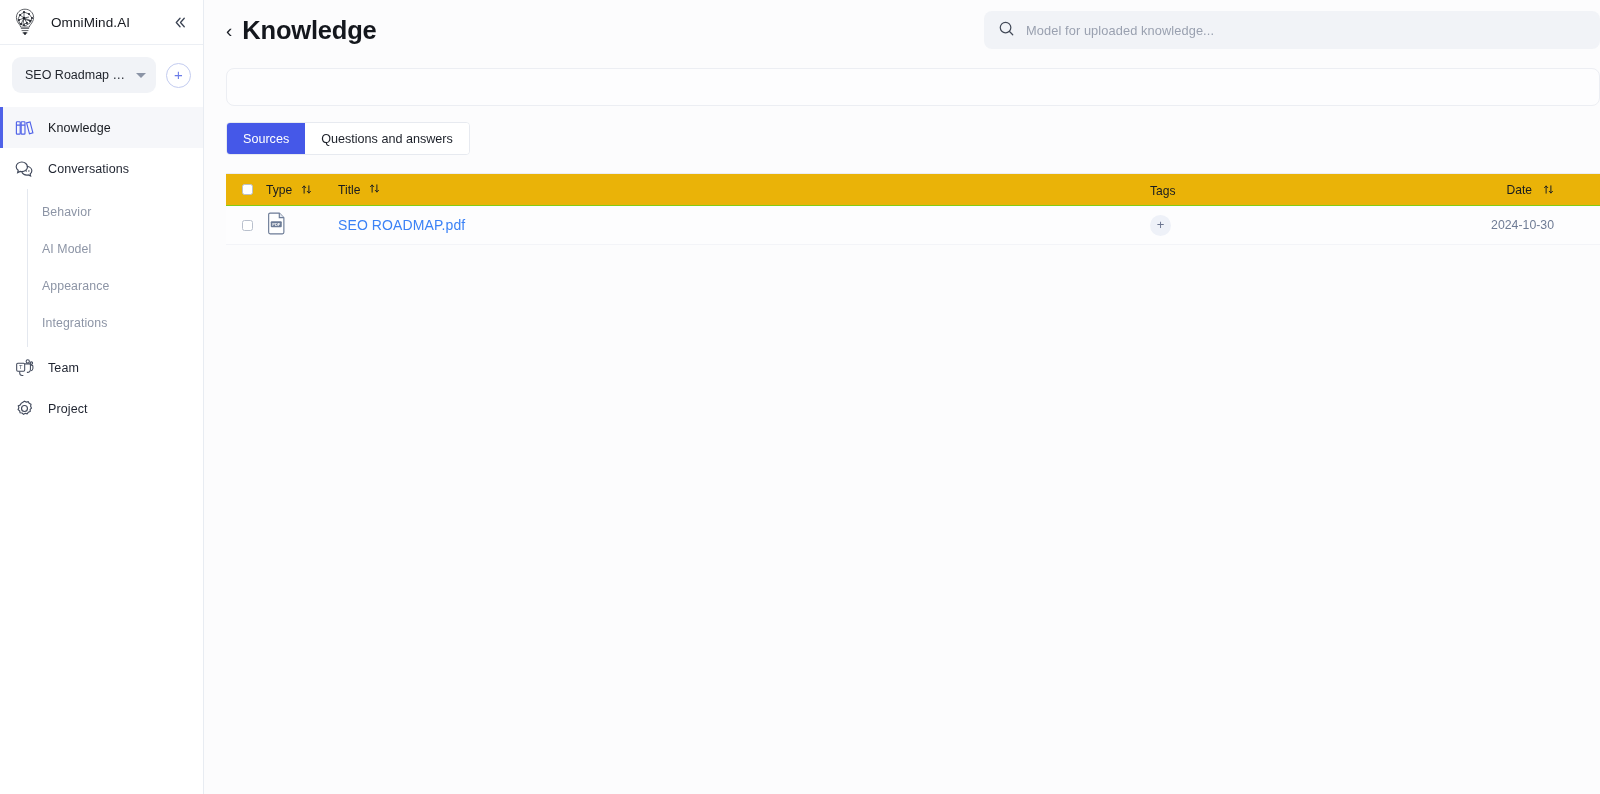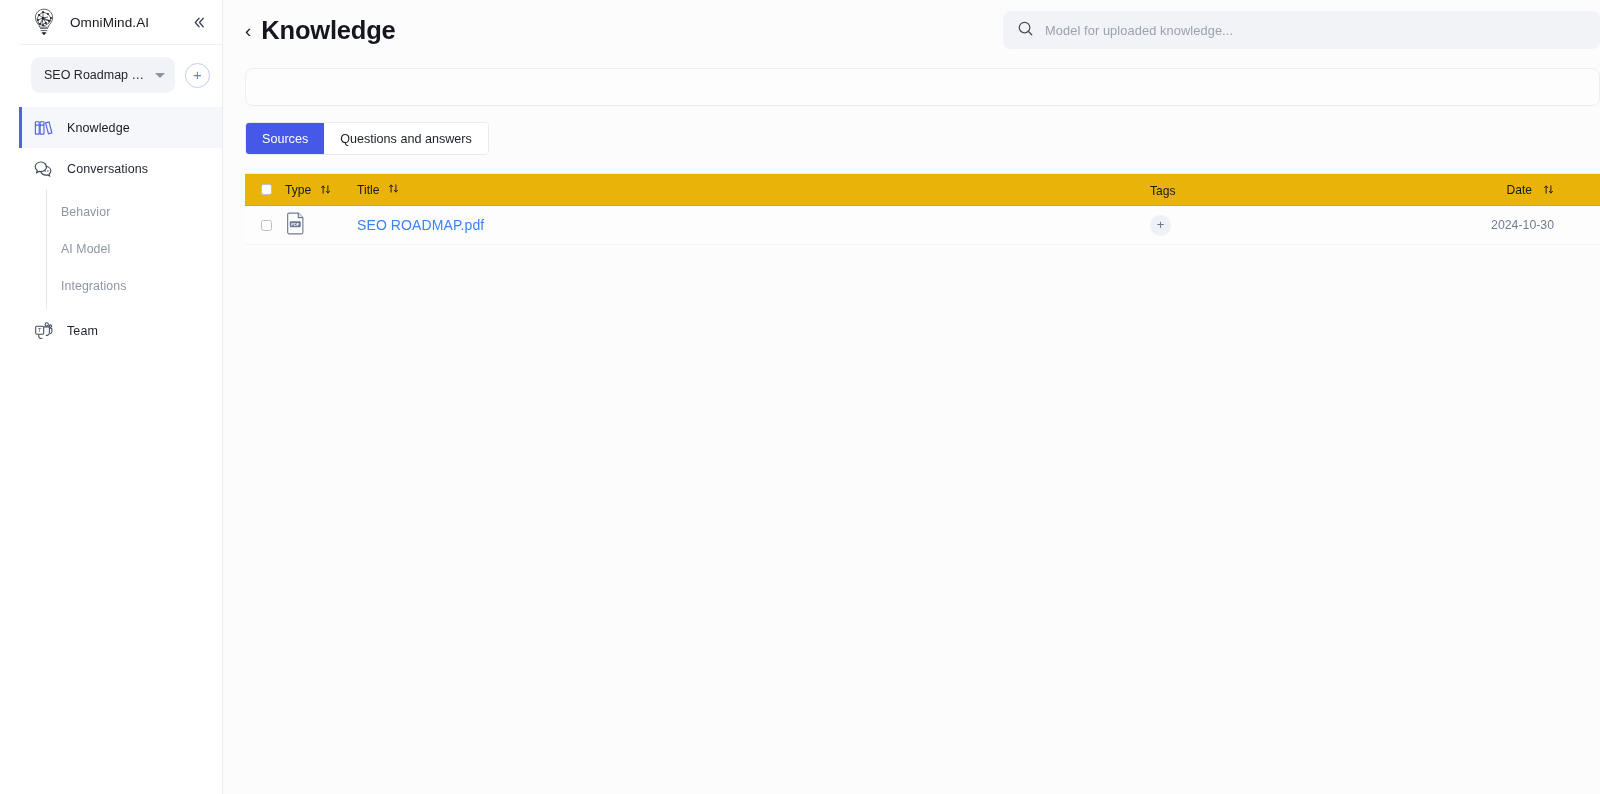--- a/index.html
+++ b/index.html
@@ -2,21 +2,21 @@
 <html><head>
 <meta charset="utf-8">
 <style>
   * { box-sizing: border-box; margin: 0; padding: 0; }
   html, body {
     width: 1600px; height: 794px;
     font-family: "Liberation Sans", sans-serif;
     background: #ffffff;
     overflow: hidden;
   }
-  .app { display: flex; width: 1600px; height: 794px; padding-left: 19px; }
+  .app { display: flex; width: 1600px; height: 794px; }
 
   
   .sidebar {
     width: 204px; height: 794px;
     background: #ffffff;
     border-right: 1px solid #e8ecf2;
     display: flex; flex-direction: column;
     flex-shrink: 0;
   }
   .brand {
@@ -238,38 +238,48 @@
             <circle cx="12.8" cy="13.6" r=".8" fill="#424a5c" stroke="none"></circle>
             <circle cx="15.6" cy="13.6" r=".8" fill="#424a5c" stroke="none"></circle>
           </svg>
         </span>
         <span class="nav-label">Conversations</span>
       </div>
 
       <div class="subnav">
         <div class="subnav-item">Behavior</div>
         <div class="subnav-item">AI Model</div>
+        <div class="subnav-item">Appearance</div>
         <div class="subnav-item">Integrations</div>
       </div>
 
       <div class="nav-item">
         <span class="nav-icon">
           <svg viewBox="0 0 22 22" width="21" height="21" fill="none" stroke="#424a5c" stroke-width="1.1">
             <rect x="2.8" y="6.5" width="8.4" height="8.4" rx="1.2"></rect>
             <text x="7" y="12.6" font-size="6" fill="#424a5c" stroke="none" text-anchor="middle" font-family="Liberation Sans">T</text>
             <path d="M11.6 7.2h4.6a1 1 0 0 1 1 1v4.6a3.3 3.3 0 0 1-3.3 3.3h-.4"></path>
             <circle cx="14.4" cy="4.6" r="1.7"></circle>
             <circle cx="18.2" cy="6.4" r="1.3"></circle>
             <path d="M17.4 8.6h1.4a1 1 0 0 1 1 1v2.4a2.4 2.4 0 0 1-2 2.3"></path>
             <path d="M6 15.2v1.6a2.6 2.6 0 0 0 2.6 2.6h1.2"></path>
           </svg>
         </span>
         <span class="nav-label">Team</span>
       </div>
 
+      <div class="nav-item">
+        <span class="nav-icon">
+          <svg viewBox="0 0 22 22" width="21" height="21" fill="none" stroke="#424a5c" stroke-width="1.2">
+            <path d="M11 3.4l1.9.9 2-.5 1 1.8 1.9 1-.4 2 .9 1.9-1.4 1.5.1 2.1-2 .7-1.2 1.7-2-.4-1.8 1-1.5-1.4-2.1-.2-.5-2-1.6-1.3.8-1.9-.6-2 1.9-.9 1.1-1.8z"></path>
+            <circle cx="11" cy="11" r="3.1"></circle>
+          </svg>
+        </span>
+        <span class="nav-label">Project</span>
+      </div>
 
     </nav>
   </aside>
 
   <section class="main">
 
     <div class="topbar">
       <div class="page-head">
         <span class="back-chevron">‹</span>
         <h1 class="page-title">Knowledge</h1>

